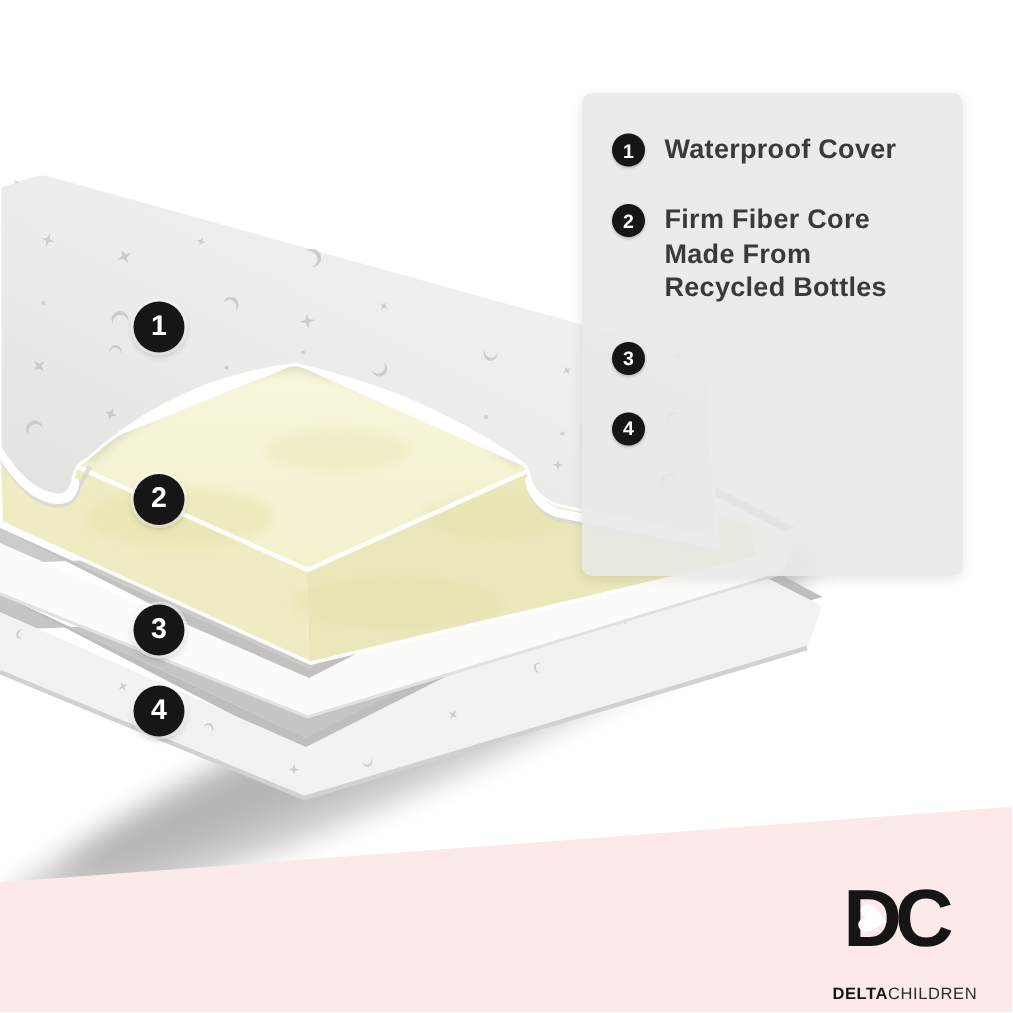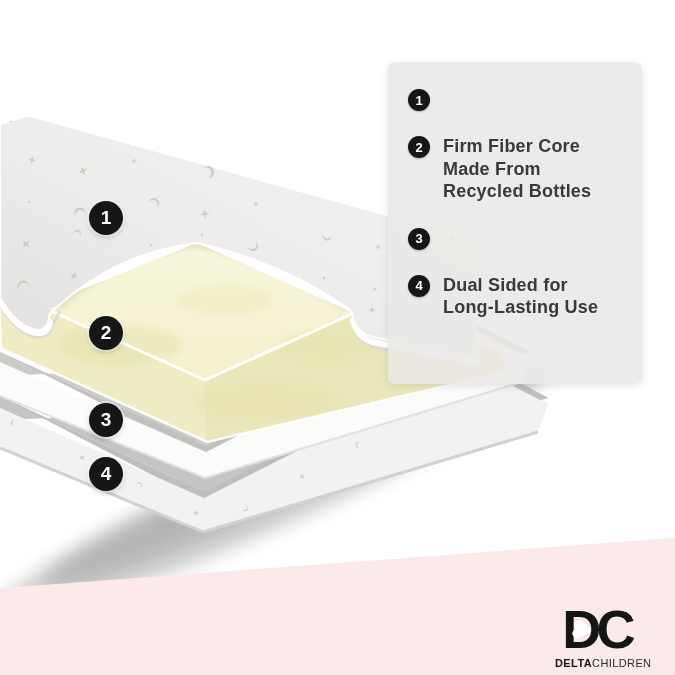--- a/index.html
+++ b/index.html
@@ -39,21 +39,21 @@
     letter-spacing:.2px;white-space:pre-line;
   }
   
   .footer-band{
     position:absolute;left:0;bottom:0;width:675px;height:155px;z-index:5;
     background:#fce9e9;
     clip-path:polygon(0 44%,100% 11.5%,100% 100%,0 100%);
   }
   .brand{position:absolute;right:16px;bottom:6px;z-index:6;width:104px;}
   .brand svg{display:block;margin:0 auto;}
-  .brand-word{font-size:11px;color:#141414;letter-spacing:.4px;margin-top:0;white-space:nowrap;}
+  .brand-word{font-size:11px;color:#141414;letter-spacing:.4px;margin-top:17px;white-space:nowrap;}
   .brand-word .bold{font-weight:700;}
   .brand-word .light{font-weight:400;color:#2b2b2b;}
 </style>
 </head>
 <body>
 
 <div class="canvas">
 
   <svg class="illustration" viewBox="0 0 675 675" xmlns="http://www.w3.org/2000/svg">
     <defs>
@@ -192,34 +192,33 @@
   </svg>
 
   <div class="callout c1">1</div>
   <div class="callout c2">2</div>
   <div class="callout c3">3</div>
   <div class="callout c4">4</div>
 
   <div class="panel">
     <div class="legend-item">
       <div class="legend-badge">1</div>
+      <div class="legend-text">Waterproof Cover</div>
     </div>
     <div class="legend-item">
       <div class="legend-badge">2</div>
       <div class="legend-text">Firm Fiber Core
 Made From
 Recycled Bottles</div>
     </div>
     <div class="legend-item">
       <div class="legend-badge">3</div>
     </div>
     <div class="legend-item">
       <div class="legend-badge">4</div>
-      <div class="legend-text">Dual Sided for
-Long-Lasting Use</div>
     </div>
   </div>
 
   <div class="footer-band"></div>
 
   <div class="brand">
     <svg width="96" height="56" viewBox="0 0 100 60">
       <text x="2" y="50" font-family="Liberation Sans, sans-serif" font-size="58" font-weight="900" letter-spacing="-5" fill="#151515">DC</text>
       <text x="0" y="0" transform="translate(24,31) rotate(-80)" text-anchor="middle" font-family="DejaVu Sans, sans-serif" font-size="27" fill="#ffffff" dominant-baseline="central">♥</text>
     </svg>

